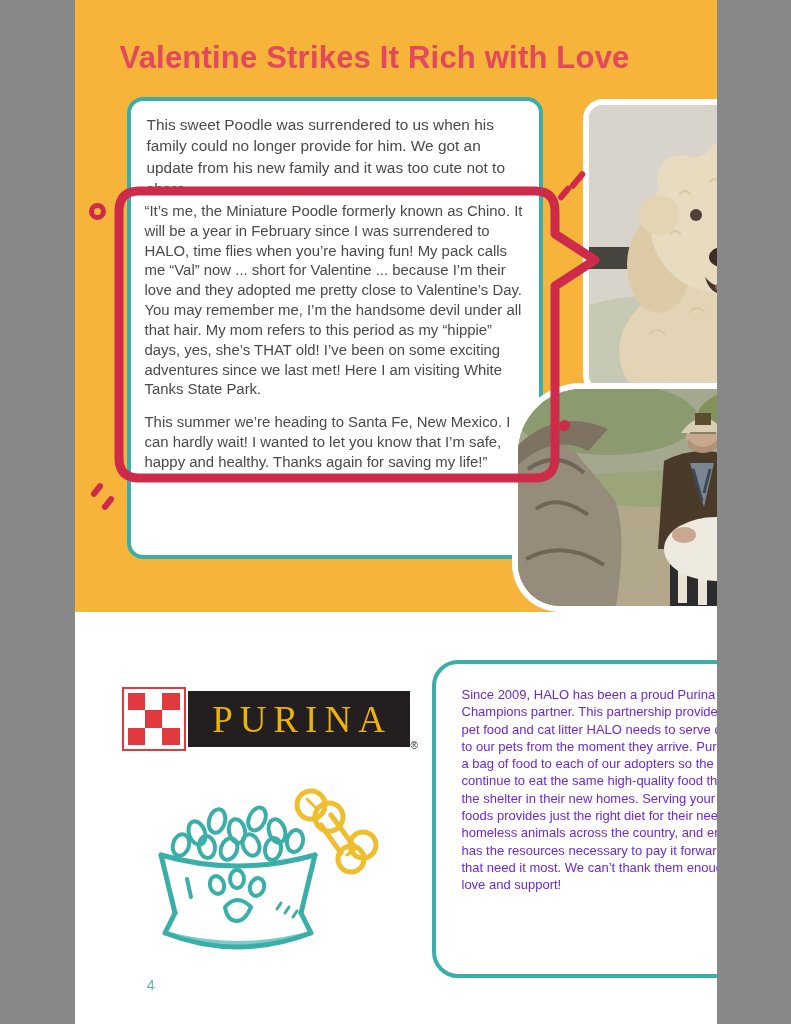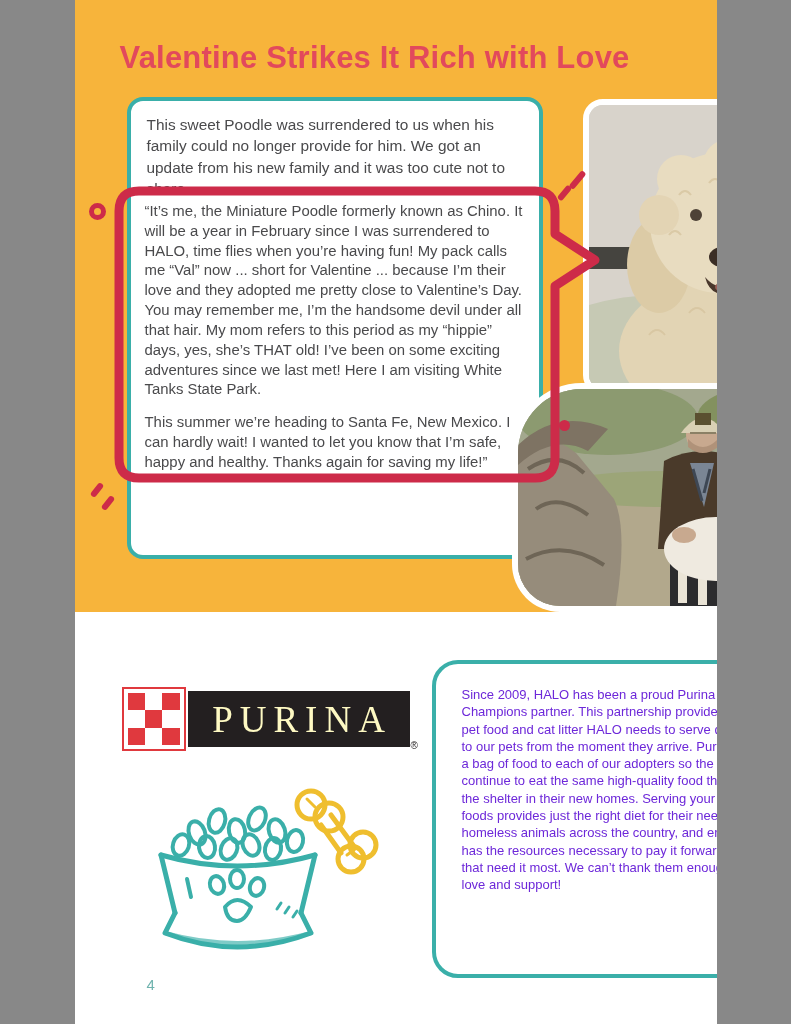--- a/index.html
+++ b/index.html
@@ -67,21 +67,21 @@
   .purina-logo { position:absolute; left:47px; top:687px; display:flex; align-items:center; z-index:2; }
   .checkerboard {
     width:64px; height:64px; background:#ffffff; border:2px solid #E0393E;
     padding:4px; display:grid; grid-template-columns:repeat(3,1fr); grid-template-rows:repeat(3,1fr);
   }
   .checkerboard .c-r { background:#E0393E; }
   .checkerboard .c-w { background:#ffffff; }
   .purina-wordmark {
     margin-left:2px; width:222px; height:56px; background:#231F20;
     display:flex; align-items:center; justify-content:center;
-    color:#fef9c3; font-family:"Liberation Serif", serif;
+    color:#eab308; font-family:"Liberation Serif", serif;
     font-size:37px; letter-spacing:7px; padding-left:7px;
   }
   .reg-mark { align-self:flex-end; font-size:10px; color:#231F20; margin-left:1px; }
 
   .purina-box {
     position:absolute; left:357px; top:660px; width:399px; height:318px;
     background:#ffffff; border:4px solid #3AAFA9; border-radius:26px;
     padding:22px 24px 0 26px; z-index:1;
   }
   .purina-body { font-size:13px; line-height:1.33; color:#6d28d9; }

